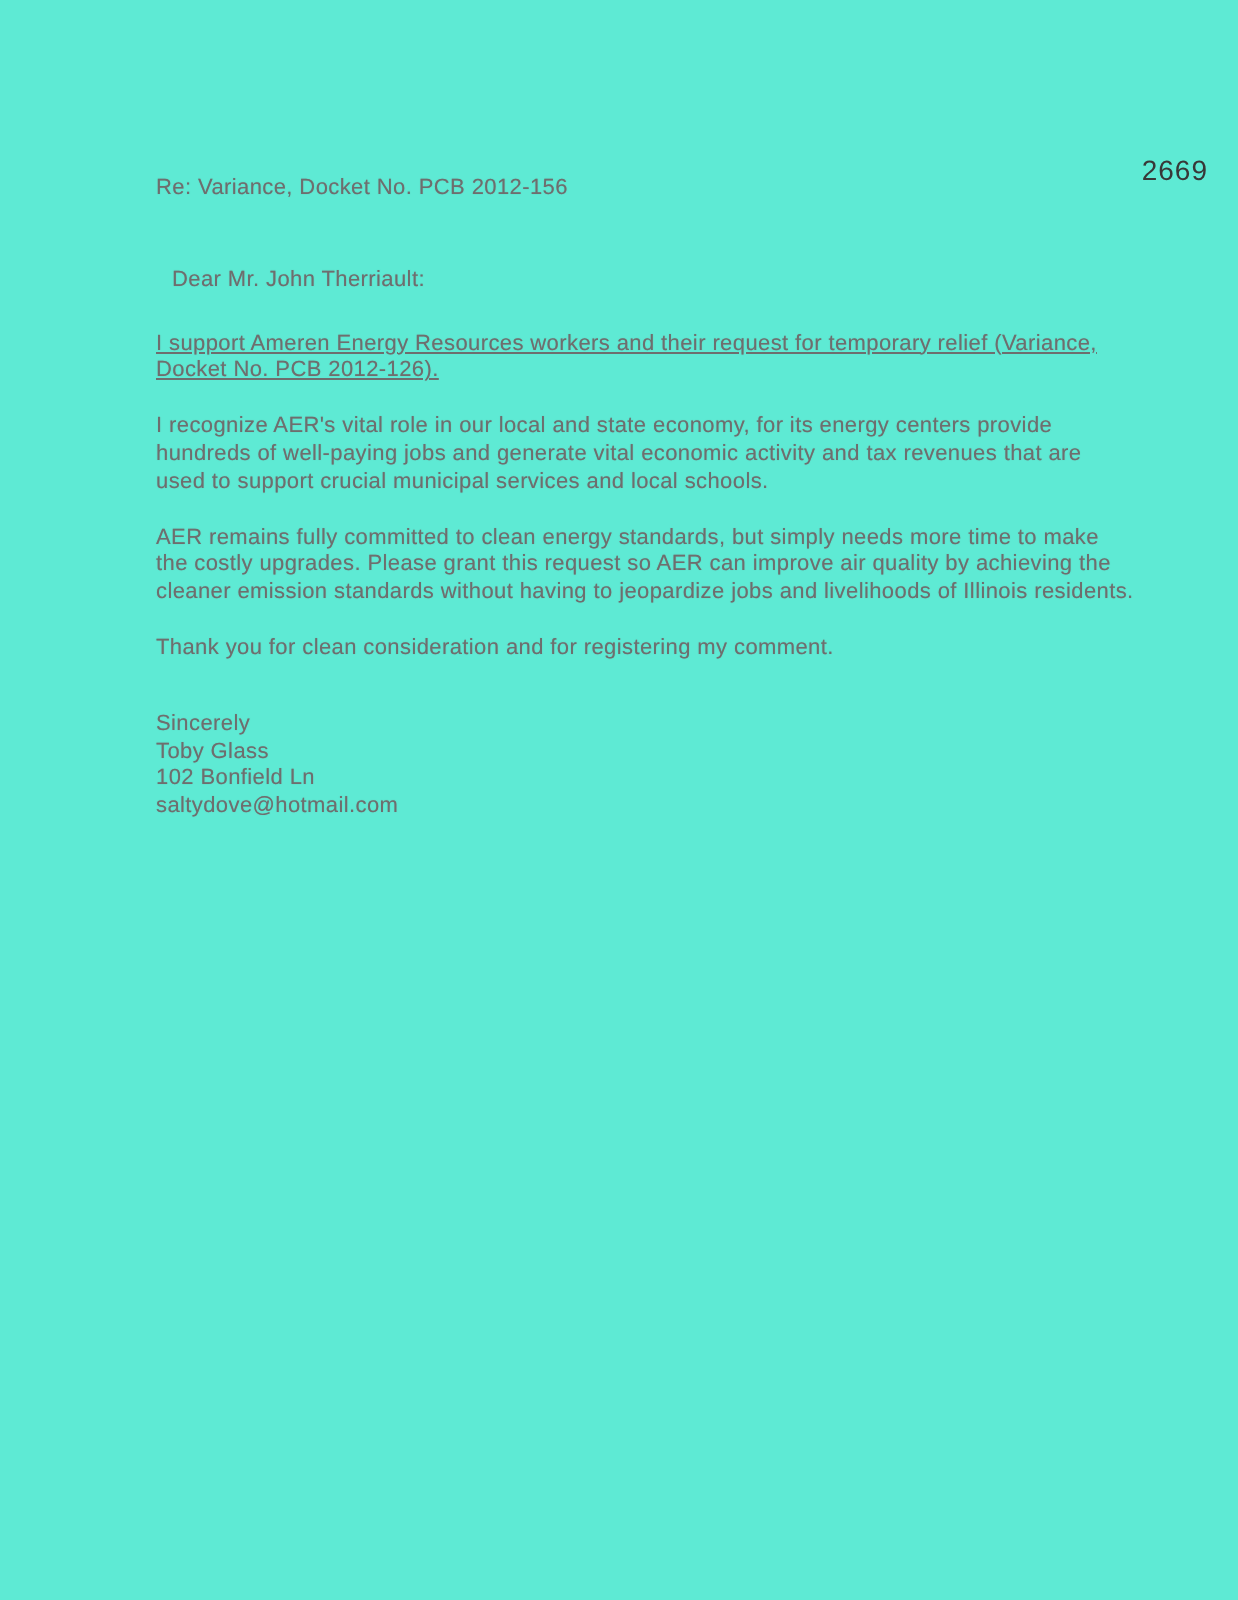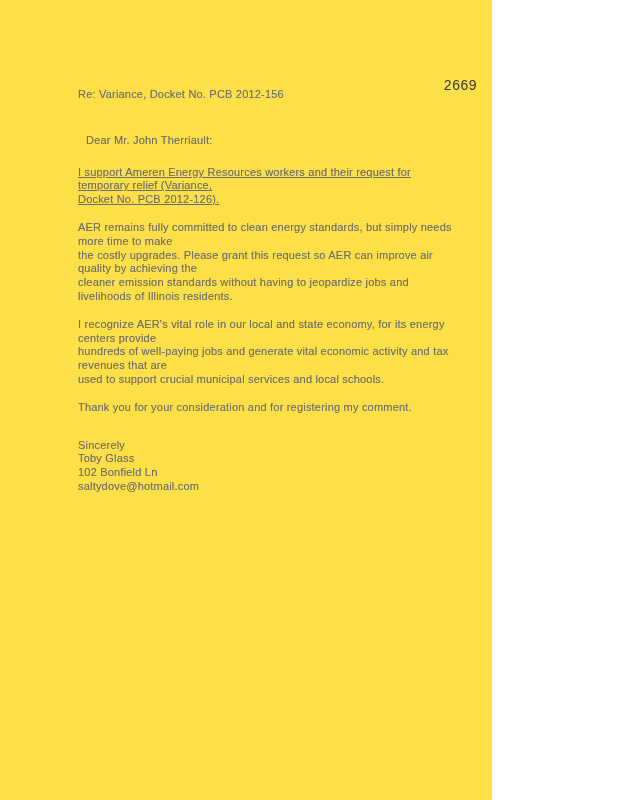--- a/index.html
+++ b/index.html
@@ -2,23 +2,23 @@
 <html><head>
 <meta charset="utf-8">
 <style>
   html, body {
     margin: 0;
     padding: 0;
     background: #ffffff;
   }
   .scan-page {
     position: relative;
-    width: 492px;
+    width: 619px;
     height: 800px;
-    background: #fde047;
+    background: #5eead4;
     overflow: hidden;
     font-family: "Liberation Sans", "DejaVu Sans", sans-serif;
   }
   .page-number {
     position: absolute;
     top: 77px;
     right: 15px;
     font-size: 14px;
     letter-spacing: 0.5px;
     color: #383838;
@@ -57,29 +57,29 @@
 
 
 
     <div class="subject-line">Re: Variance, Docket No. PCB 2012-156</div>
 
     <div class="salutation">Dear Mr. John Therriault:</div>
 
     <div class="paragraph paragraph-first multiline">I support Ameren Energy Resources workers and their request for temporary relief (Variance,
 Docket No. PCB 2012-126).</div>
 
+    <div class="paragraph multiline">I recognize AER's vital role in our local and state economy, for its energy centers provide
+hundreds of well-paying jobs and generate vital economic activity and tax revenues that are
+used to support crucial municipal services and local schools.</div>
+
     <div class="paragraph multiline">AER remains fully committed to clean energy standards, but simply needs more time to make
 the costly upgrades. Please grant this request so AER can improve air quality by achieving the
 cleaner emission standards without having to jeopardize jobs and livelihoods of Illinois residents.</div>
 
-    <div class="paragraph multiline">I recognize AER's vital role in our local and state economy, for its energy centers provide
-hundreds of well-paying jobs and generate vital economic activity and tax revenues that are
-used to support crucial municipal services and local schools.</div>
-
-    <div class="thank-you-line">Thank you for your consideration and for registering my comment.</div>
+    <div class="thank-you-line">Thank you for clean consideration and for registering my comment.</div>
 
     <div class="closing-block">
       <div>Sincerely</div>
       <div>Toby Glass</div>
       <div>102 Bonfield Ln</div>
       <div>saltydove@hotmail.com</div>
     </div>
 
   </div>
 </div>

